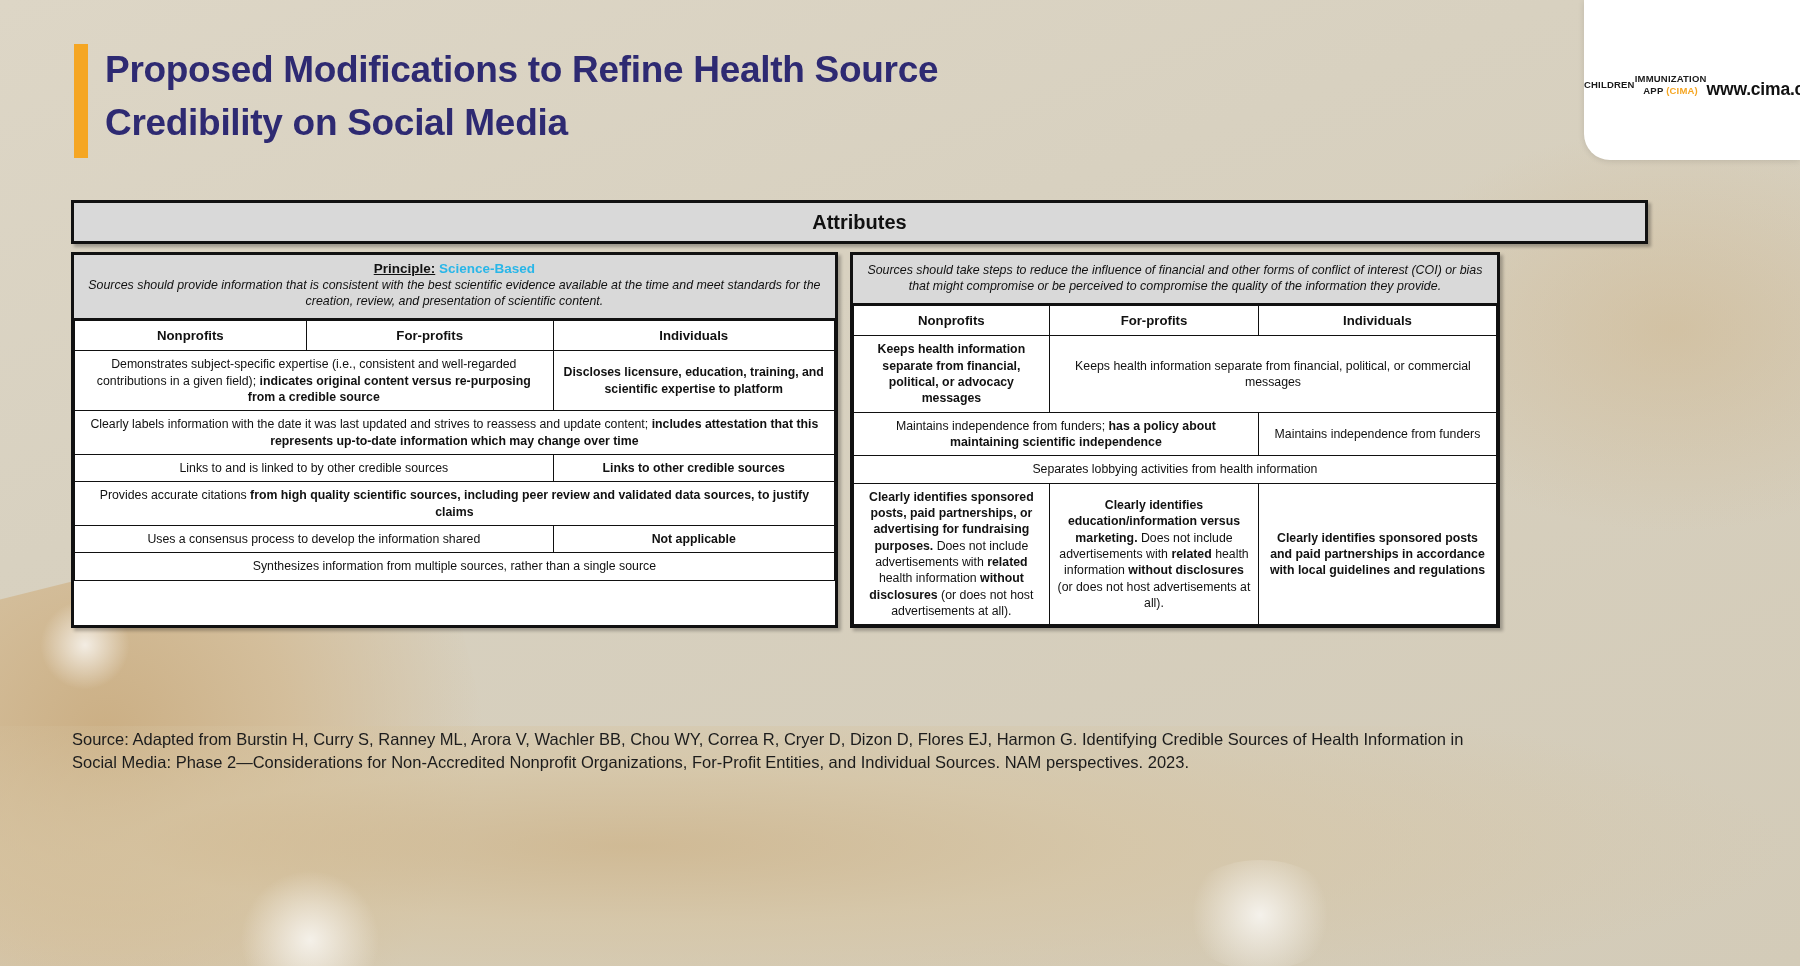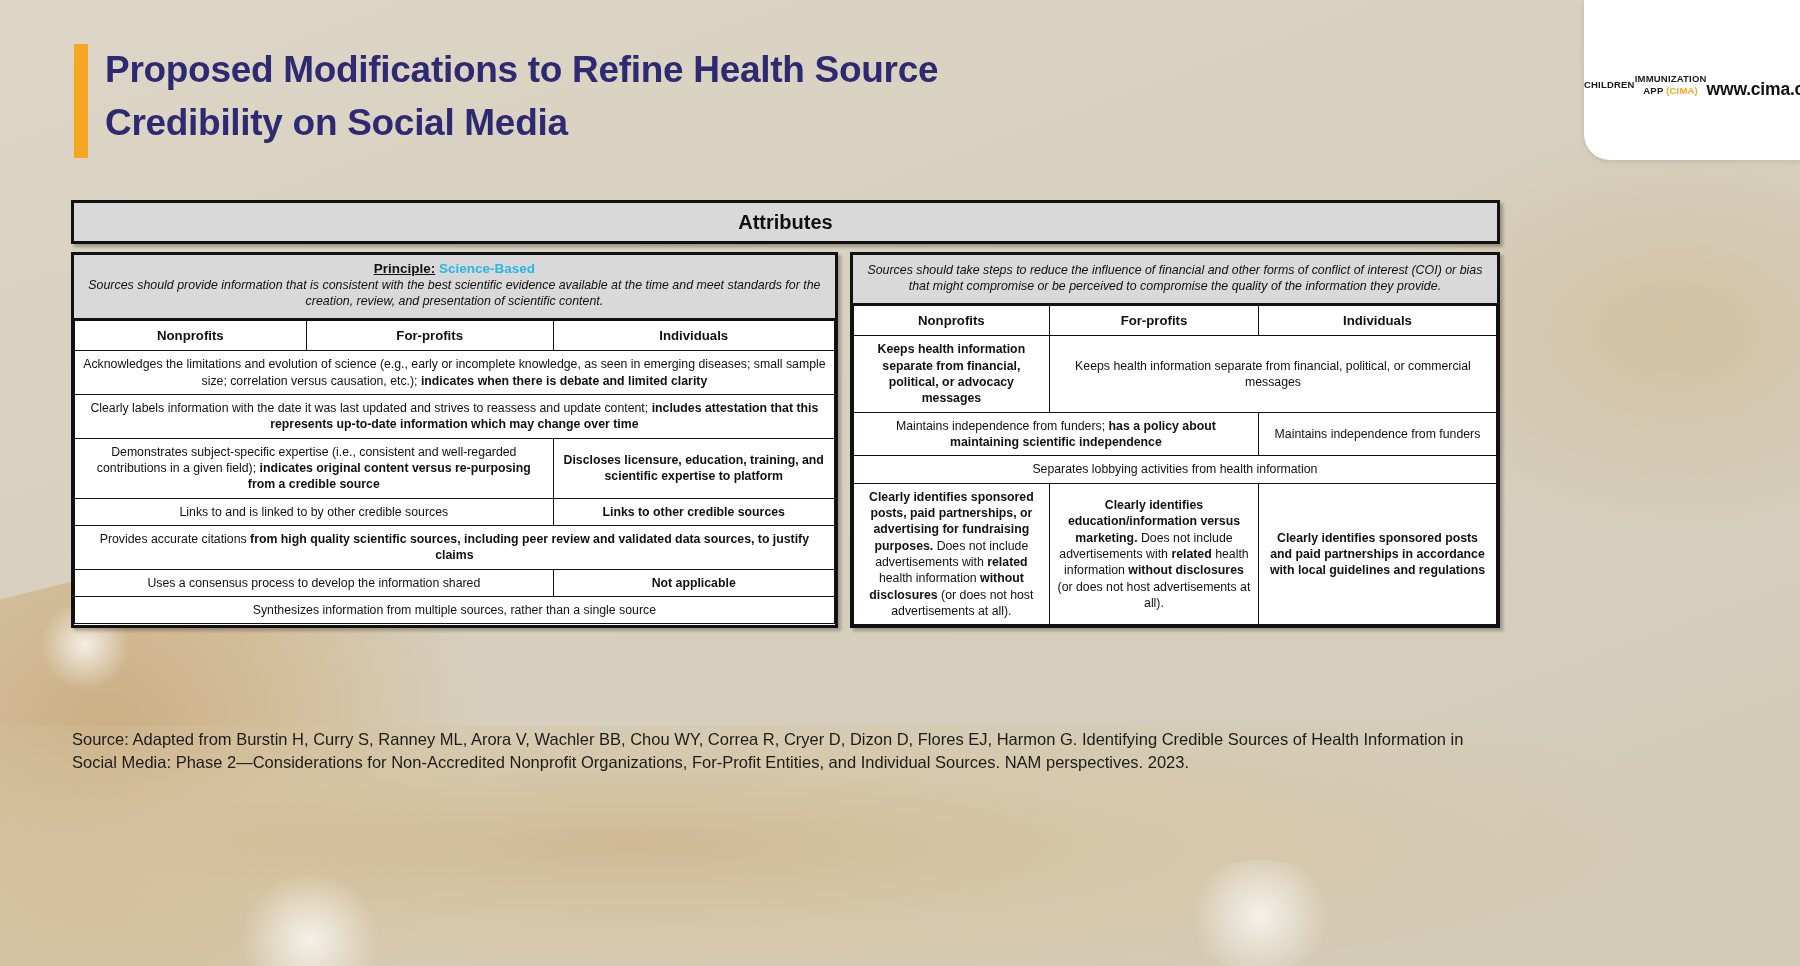--- a/index.html
+++ b/index.html
@@ -66,21 +66,21 @@
     position: absolute; left: 74px; top: 44px; display: flex; gap: 17px;
   }
   #title-bar { width: 14px; height: 114px; background: #f5a623; flex: none; }
   #page-title {
     font-size: 37px; line-height: 1.42; font-weight: bold; color: #2e2a72;
     letter-spacing: -.3px; max-width: 1020px;
   }
 
   
   #attributes-banner {
-    position: absolute; left: 71px; top: 200px; width: 1429px; height: 44px;
+    position: absolute; left: 71px; top: 200px; width: 1577px; height: 44px;
     background: #d9d9d9;
     border: 3px solid #111;
     display: flex; align-items: center; justify-content: center;
     font-size: 20px; font-weight: bold; color: #111;
     box-shadow: 3px 3px 3px rgba(0,0,0,.28);
   }
 
   
   #tables { position: absolute; left: 71px; top: 252px; width: 1429px; display: flex; gap: 12px; }
   .panel { border: 3px solid #111; background: #fff; box-shadow: 3px 3px 3px rgba(0,0,0,.25); }
@@ -171,28 +171,25 @@
         </colgroup>
       <thead>
         <tr>
           <th class="col-nonprofit">Nonprofits</th>
           <th class="col-forprofit">For-profits</th>
           <th class="col-individual">Individuals</th>
         </tr>
       </thead>
       <tbody id="left-body">
           <tr>
-            <td colspan="3">Acknowledges the limitations and evolution of science (e.g., early or incomplete knowledge, as seen in emerging diseases; small sample size; correlation versus causation, etc.); <b>indicates when there is debate and limited clarity</b></td>
-          </tr>
-          <tr>
-            <td colspan="3">Clearly labels information with the date it was last updated and strives to reassess and update content; <b>includes attestation that this represents up-to-date information which may change over time</b></td>
-          </tr>
-          <tr>
             <td colspan="2">Demonstrates subject-specific expertise (i.e., consistent and well-regarded contributions in a given field); <b>indicates original content versus re-purposing from a credible source</b></td>
             <td colspan="1"><b>Discloses licensure, education, training, and scientific expertise to platform</b></td>
+          </tr>
+          <tr>
+            <td colspan="3">Clearly labels information with the date it was last updated and strives to reassess and update content; <b>includes attestation that this represents up-to-date information which may change over time</b></td>
           </tr>
           <tr>
             <td colspan="2">Links to and is linked to by other credible sources</td>
             <td colspan="1"><b>Links to other credible sources</b></td>
           </tr>
           <tr>
             <td colspan="3">Provides accurate citations <b>from high quality scientific sources, including peer review and validated data sources, to justify claims</b></td>
           </tr>
           <tr>
             <td colspan="2">Uses a consensus process to develop the information shared</td>

